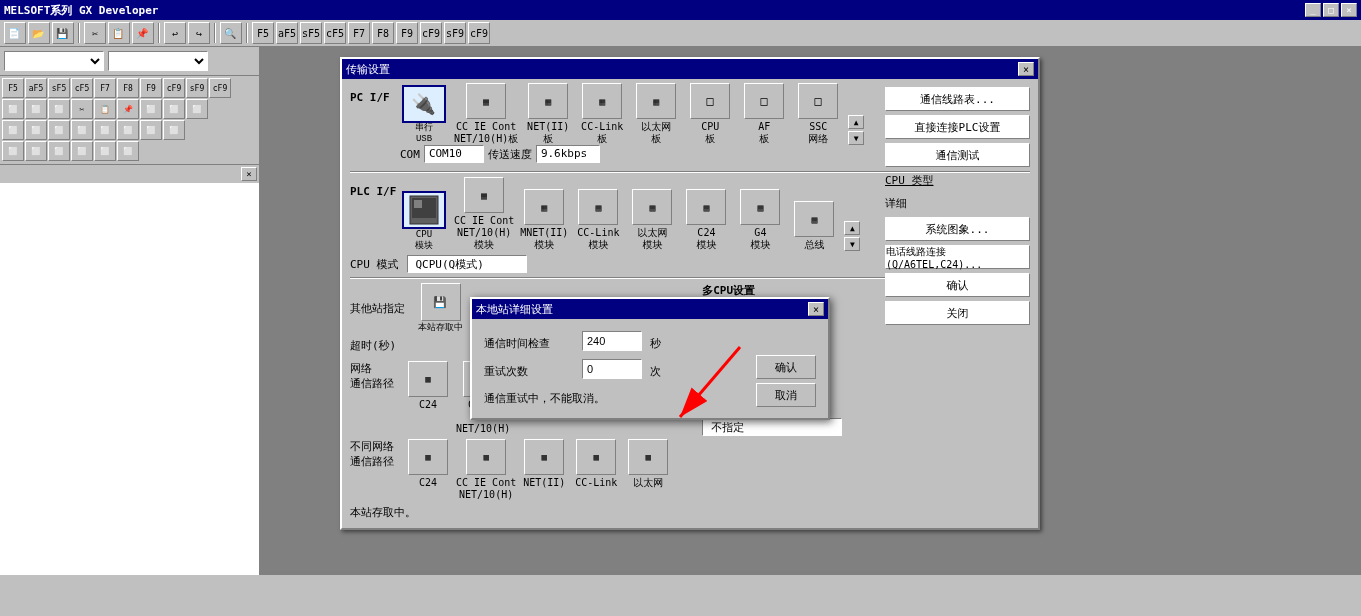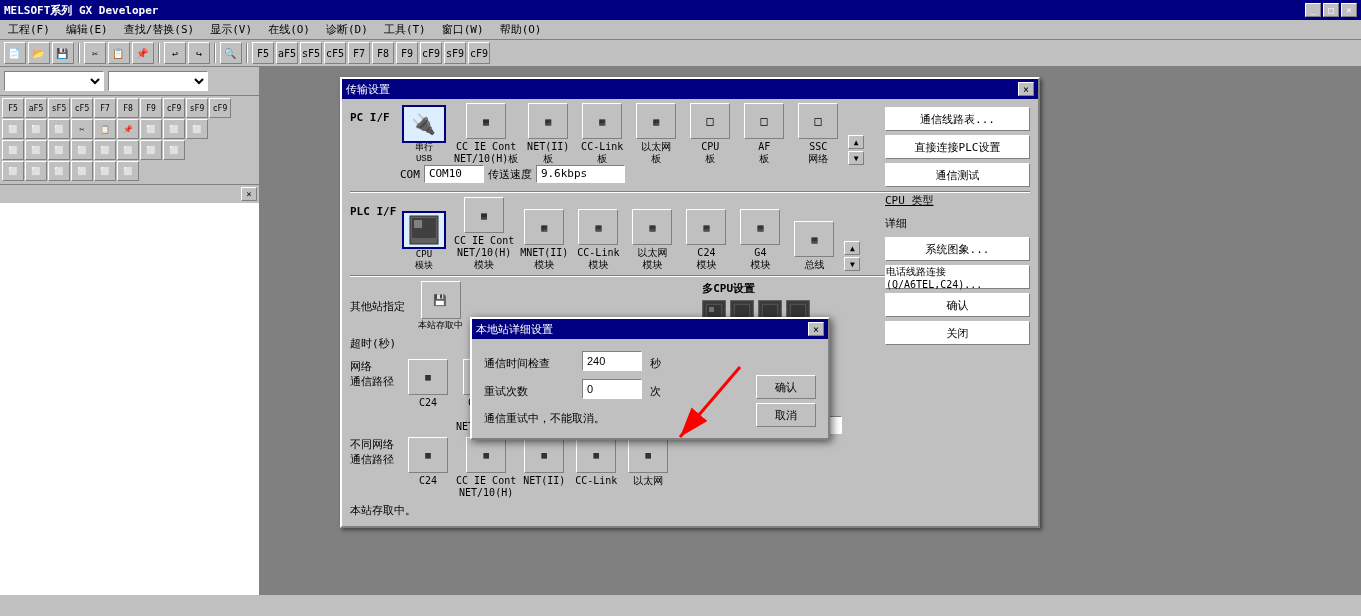--- a/index.html
+++ b/index.html
@@ -364,31 +364,20 @@
 
   <div class="title-bar">
     <span style="font-size:11px;font-weight:bold;color:white;">MELSOFT系列 GX Developer</span>
     <div class="title-bar-controls">
       <div class="tb-btn">_</div>
       <div class="tb-btn">□</div>
       <div class="tb-btn">×</div>
     </div>
   </div>
 
-  <div class="menu-bar">
-    <span class="menu-item">工程(F)</span>
-    <span class="menu-item">编辑(E)</span>
-    <span class="menu-item">查找/替换(S)</span>
-    <span class="menu-item">显示(V)</span>
-    <span class="menu-item">在线(O)</span>
-    <span class="menu-item">诊断(D)</span>
-    <span class="menu-item">工具(T)</span>
-    <span class="menu-item">窗口(W)</span>
-    <span class="menu-item">帮助(O)</span>
-  </div>
 
   <div class="toolbar" style="flex-wrap:wrap;height:auto;padding:2px 4px;">
     <div class="tool-btn">📄</div>
     <div class="tool-btn">📂</div>
     <div class="tool-btn">💾</div>
     <div class="toolbar-sep"></div>
     <div class="tool-btn">✂</div>
     <div class="tool-btn">📋</div>
     <div class="tool-btn">📌</div>
     <div class="toolbar-sep"></div>
@@ -545,21 +534,21 @@
                 <div class="nav-arrows">
                   <div class="nav-arrow-btn">▲</div>
                   <div class="nav-arrow-btn">▼</div>
                 </div>
               </div>
 
               <div class="com-row">
                 <span>COM</span>
                 <div class="com-field">COM10</div>
                 <span>传送速度</span>
-                <div class="com-field" style="width:89px;">9.6kbps</div>
+                <div class="com-field" style="width:64px;">9.6kbps</div>
               </div>
             </div>
           </div>
 
           <hr class="h-divider">
 
           <div style="display:flex;align-items:flex-start;margin-bottom:4px;">
             <div style="min-width:50px;font-size:11px;font-weight:bold;padding-top:8px;">PLC I/F</div>
             <div style="flex:1;">
               <div class="section-icons-row">
@@ -625,20 +614,24 @@
                 </div>
 
                 <div class="nav-arrows">
                   <div class="nav-arrow-btn">▲</div>
                   <div class="nav-arrow-btn">▼</div>
                 </div>
               </div>
             </div>
           </div>
 
+          <div class="cpu-mode-row">
+            <span>CPU 模式</span>
+            <div class="cpu-mode-value">QCPU(Q模式)</div>
+          </div>
 
           <hr class="h-divider">
 
           <div style="display:flex;gap:8px;">
 
             <div style="flex:0 0 200px;">
 
               <div style="display:flex;align-items:center;gap:8px;margin-bottom:4px;">
                 <span style="font-size:11px;min-width:60px;">其他站指定</span>
                 <div style="display:flex;flex-direction:column;align-items:center;">

